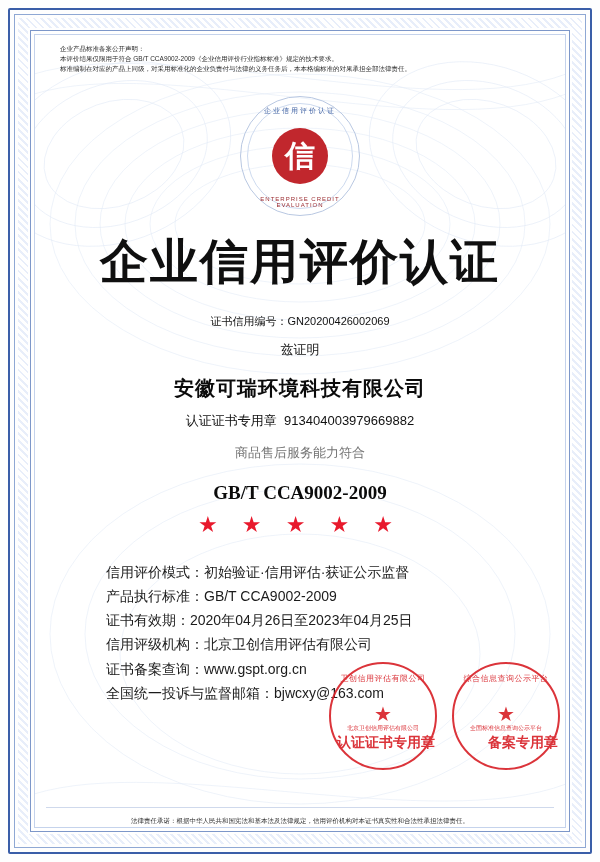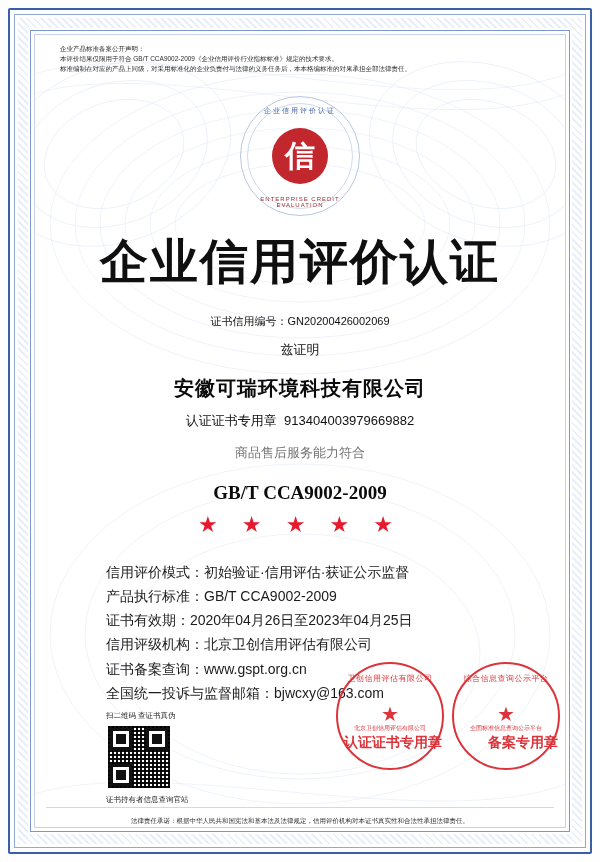--- a/index.html
+++ b/index.html
@@ -227,21 +227,21 @@
     margin-top:5px;
     font-size:7.5px;color:#1b1b1b;
   }
 
   
   .stamps{
     position:absolute;
     right:40px;bottom:92px;
     z-index:4;
     display:flex;
-    gap:8px;
+    gap:15px;
   }
   .stamp{
     width:104px;height:104px;
     border-radius:50%;
     border:2.5px solid #d8232a;
     color:#d8232a;
     position:relative;
     opacity:.92;
   }
   .stamp .arc{
@@ -348,35 +348,20 @@
 
     <div class="details">
       <div>信用评价模式：初始验证·信用评估·获证公示监督</div>
       <div>产品执行标准：GB/T CCA9002-2009</div>
       <div>证书有效期：2020年04月26日至2023年04月25日</div>
       <div>信用评级机构：北京卫创信用评估有限公司</div>
       <div>证书备案查询：www.gspt.org.cn</div>
       <div>全国统一投诉与监督邮箱：bjwcxy@163.com</div>
     </div>
 
-    <div class="qr-area">
-      <div class="qr-label">扫二维码 查证书真伪</div>
-      <div class="qr">
-        <div class="fp tl">
-            <i></i>
-          </div>
-        <div class="fp tr">
-            <i></i>
-          </div>
-        <div class="fp bl">
-            <i></i>
-          </div>
-      </div>
-      <div class="qr-caption">证书持有者信息查询官站</div>
-    </div>
 
   </div>
 
   <div class="stamps">
     <div class="stamp">
       <div class="arc">卫创信用评估有限公司</div>
       <div class="star">★</div>
       <div class="line1">北京卫创信用评估有限公司</div>
       <div class="line2">认证证书专用章</div>
     </div>

